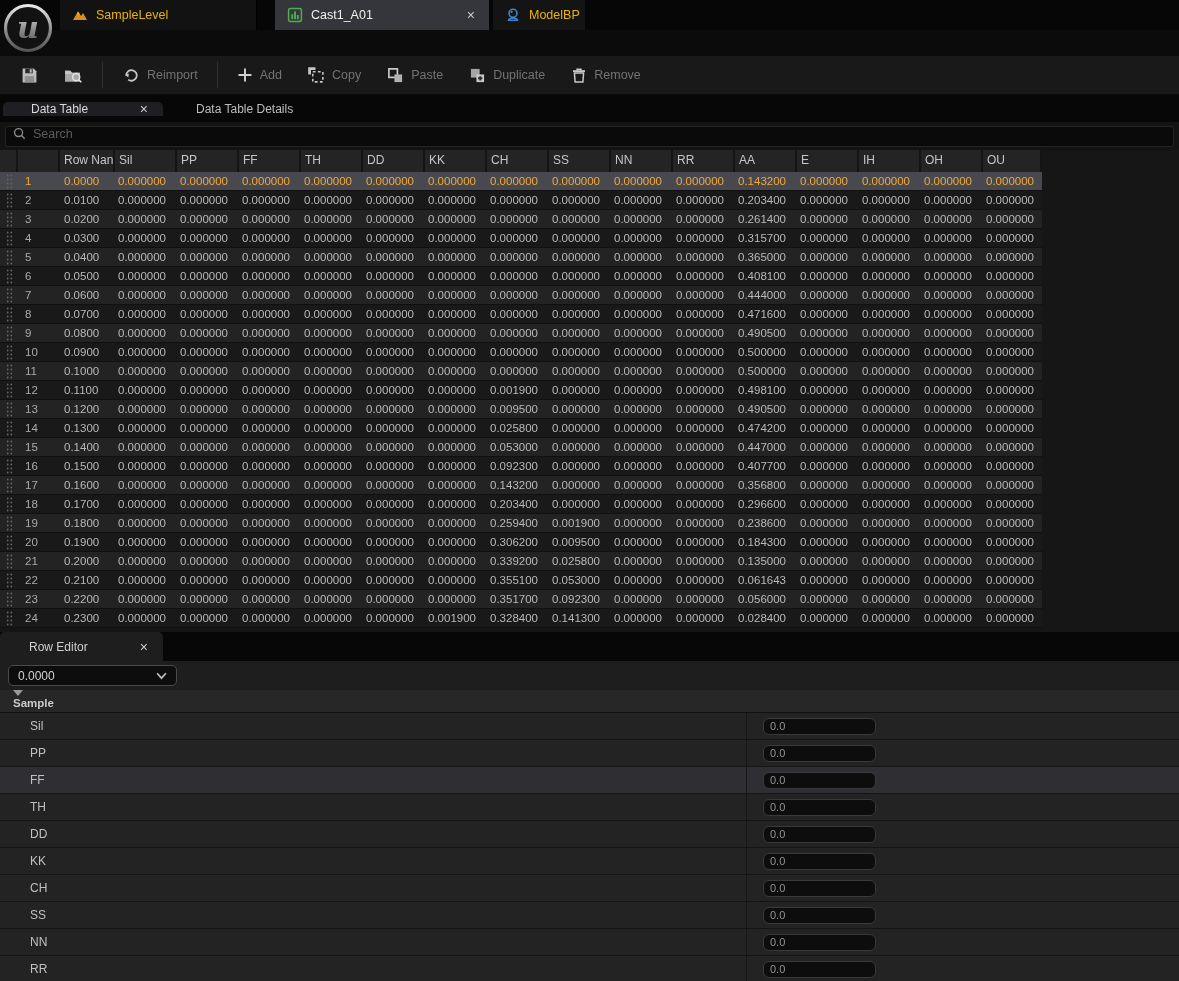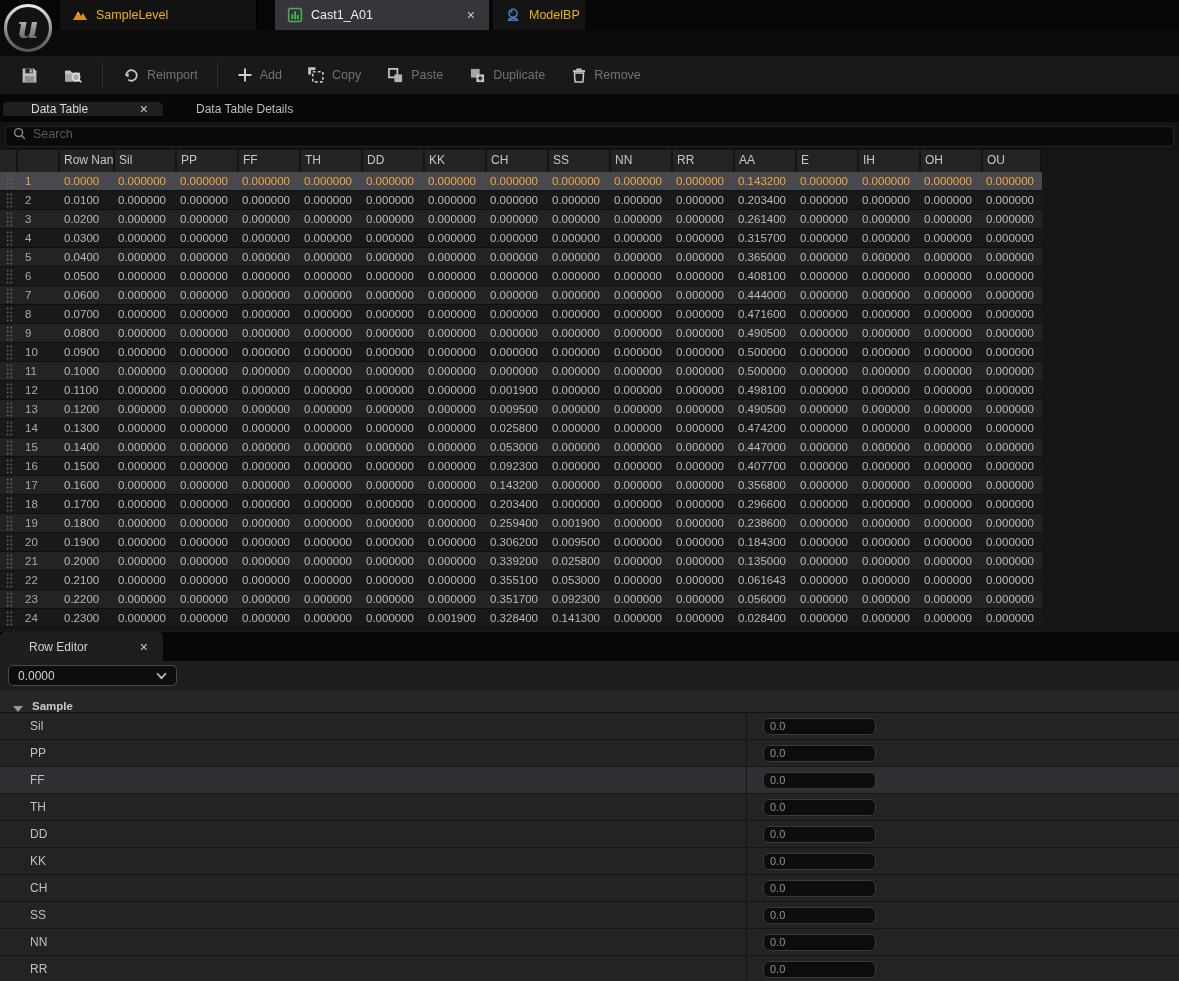--- a/index.html
+++ b/index.html
@@ -52,21 +52,21 @@
   .table-filler { height:4px; background:#161616; }
 
   
   .re-tabs { height:29px; background:#070707; display:flex; align-items:stretch; }
   .re-tab { width:163px; background:#1e1e1e; border-radius:5px 5px 0 0; display:flex; align-items:center; padding-left:29px; font-size:12px; color:#d0d0d0; }
   .re-tab .tab-close { margin-right:13px; }
   .re-content { background:#1e1e1e; height:320px; }
   .re-drop-row { height:29px; display:flex; align-items:center; padding-left:8px; }
   .re-dropdown { width:169px; height:21px; background:#0d0d0d; border:1px solid #4a4a4a; border-radius:5px; display:flex; align-items:center; padding:0 9px; font-size:12px; color:#d2d2d2; }
   .re-dropdown svg { margin-left:auto; }
-  .re-section { height:23px; background:#272727; display:flex; align-items:flex-end; gap:9px; padding-left:13px; border-bottom:1px solid #101010; font-size:11.5px; font-weight:bold; color:#c9c9c9; }
+  .re-section { height:23px; background:#272727; display:flex; align-items:flex-start; gap:1px; padding-left:13px; border-bottom:1px solid #101010; font-size:11.5px; font-weight:bold; color:#c9c9c9;flex-direction:column; }
   .tri { width:0; height:0; border-left:5px solid transparent; border-right:5px solid transparent; border-top:6px solid #989898; }
   .fieldrow { height:27px; display:flex; align-items:stretch; background:#232323; border-bottom:1px solid #151515; }
   .fieldrow.hl { background:#2f2f33; }
   .flabel { width:746px; display:flex; align-items:center; padding-left:30px; font-size:12px; color:#c0c0c0; }
   .fval { flex:1; display:flex; align-items:center; border-left:1px solid #151515; padding-left:16px; }
   .finput { width:113px; height:17px; background:#0d0d0d; border:1px solid #3a3a3a; border-radius:6px; font-size:11px; color:#929292; line-height:15px; padding-left:6px; }
 </style>
 </head>
 <body>
 

